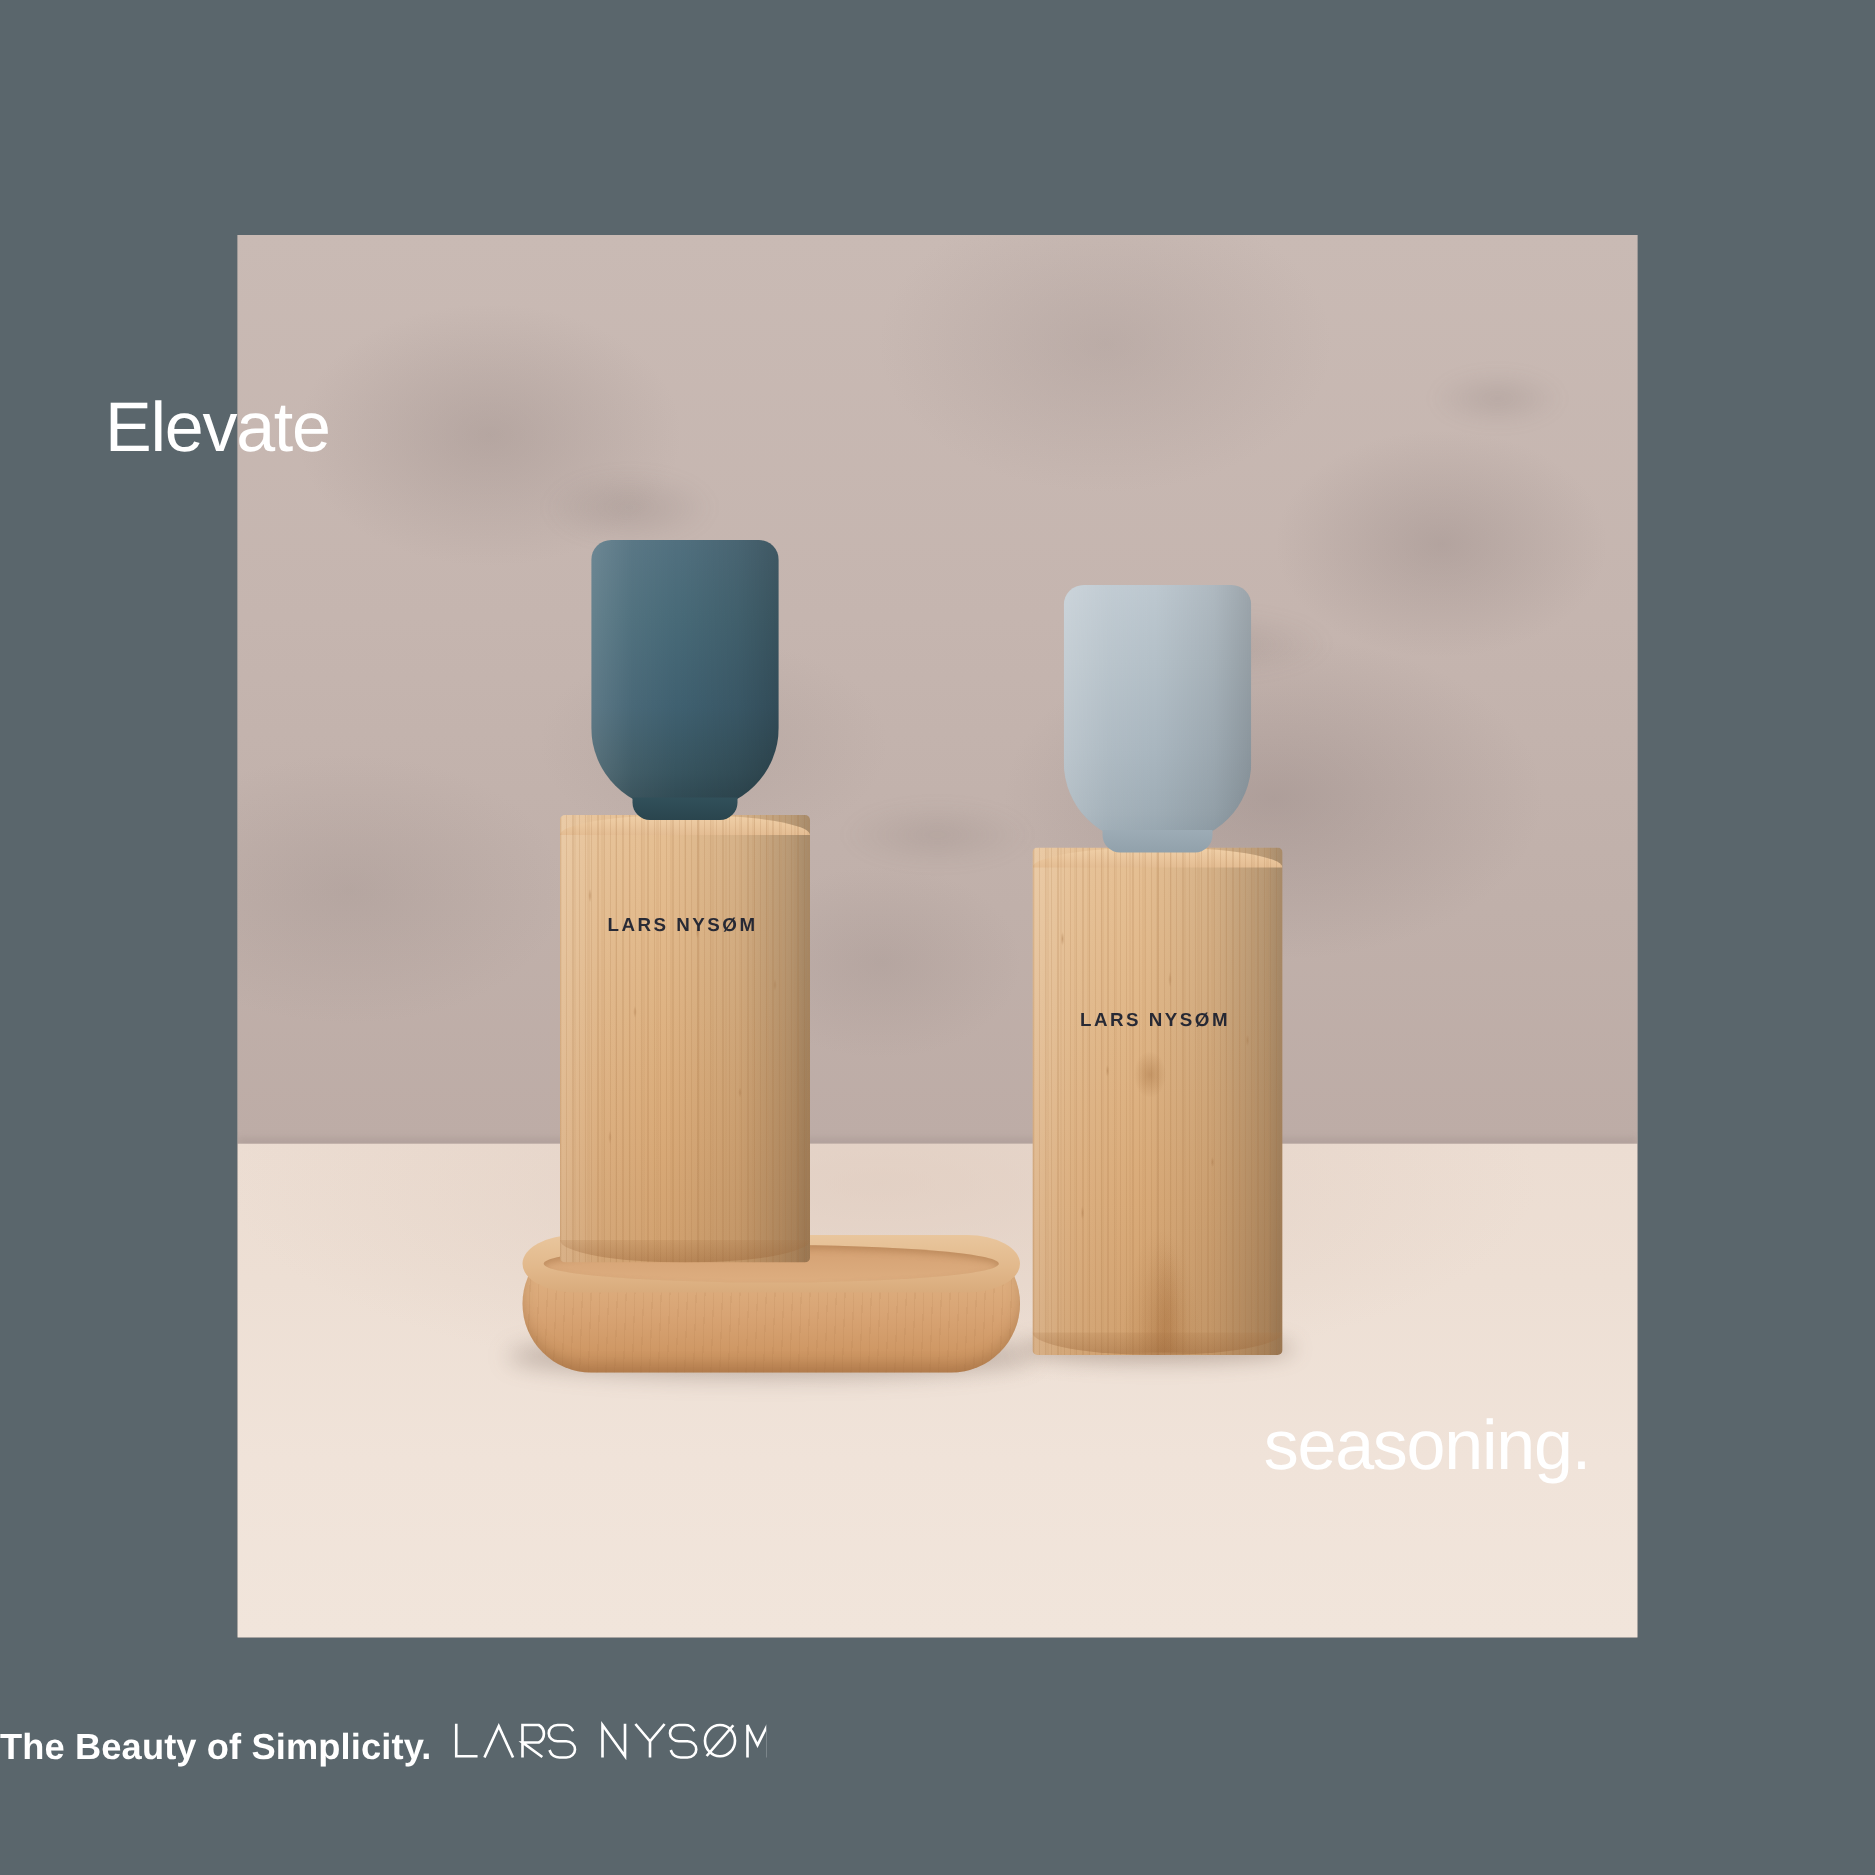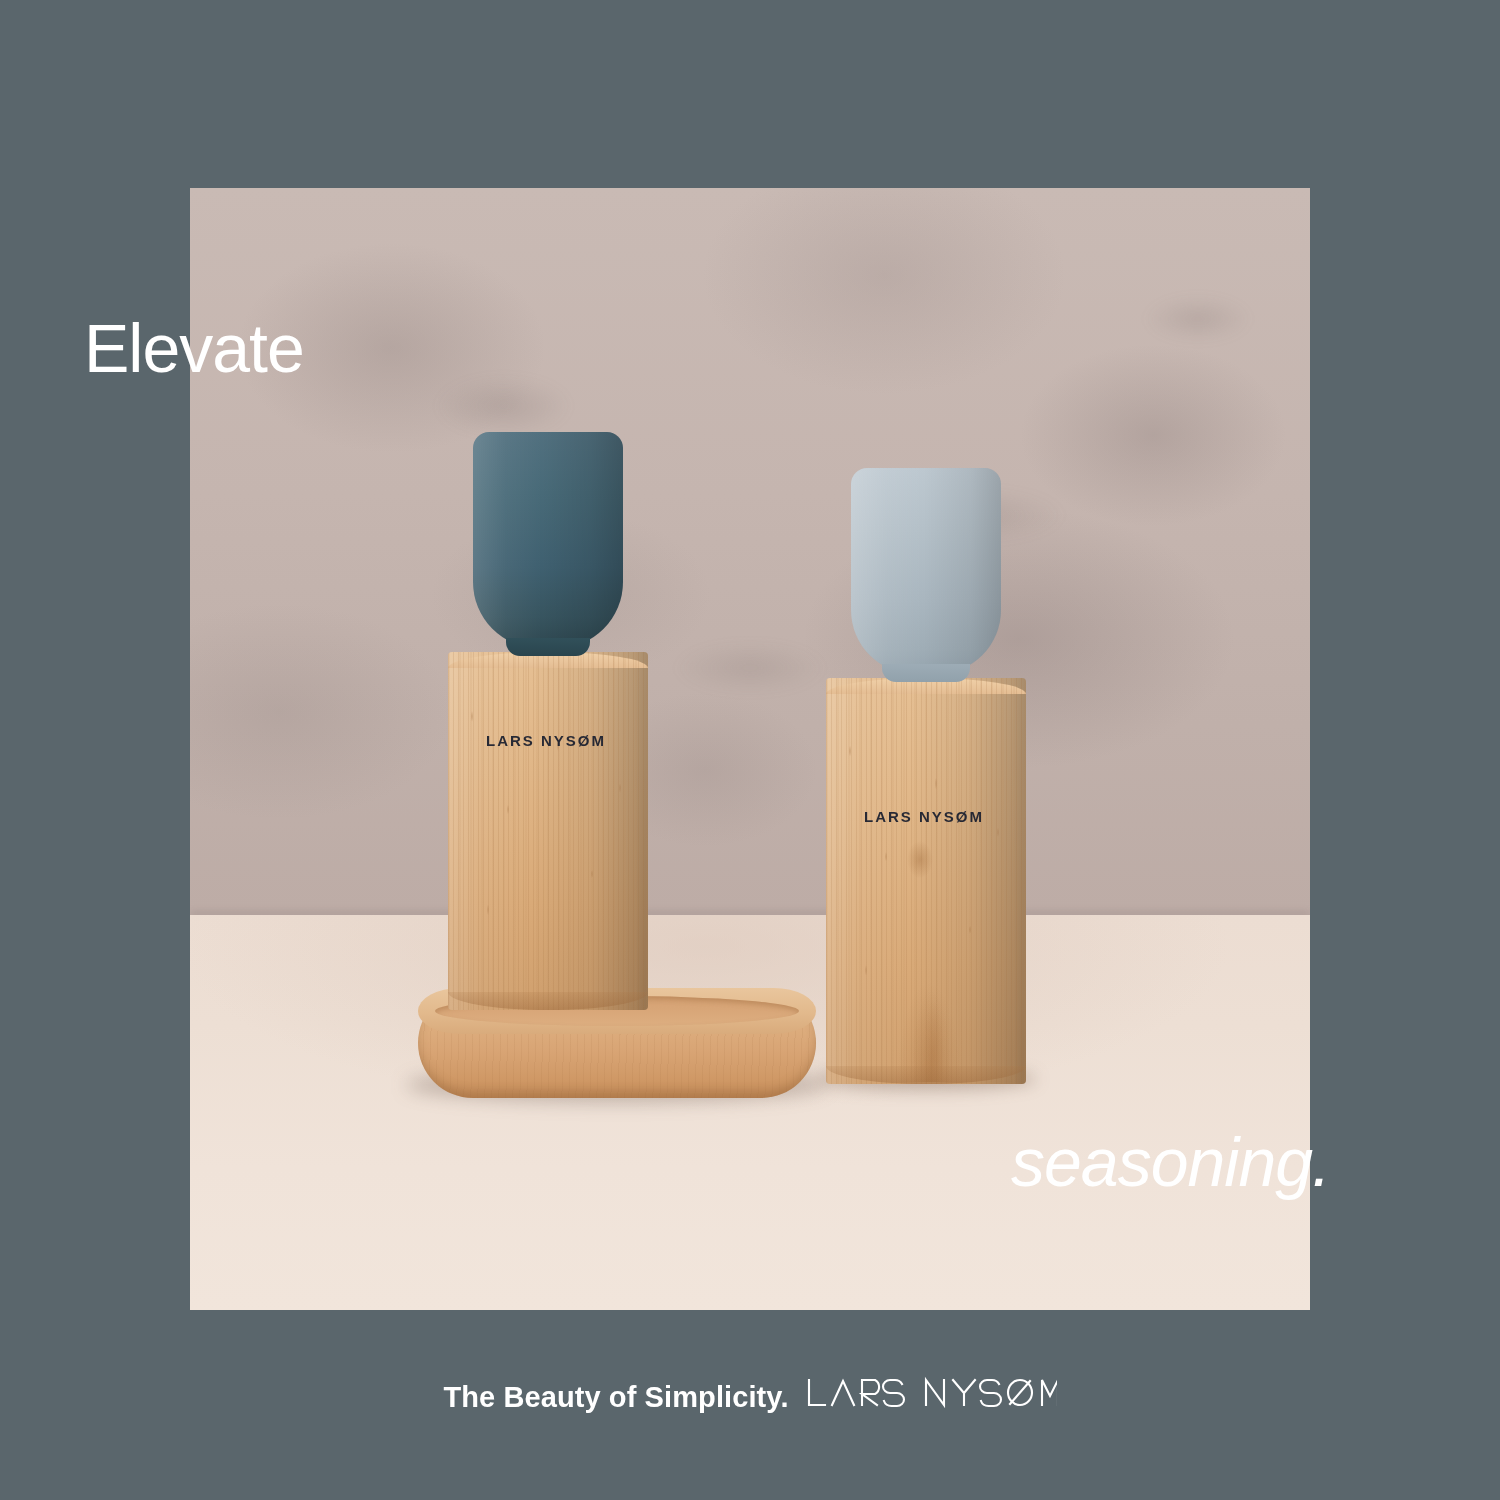--- a/index.html
+++ b/index.html
@@ -196,26 +196,26 @@
     position:absolute;height:22px;border-radius:50%;
     background:rgba(95,72,56,.32);filter:blur(8px);
   }
   #sh-right{left:626px;top:880px;width:220px;}
 
   
   .headline{
     position:absolute;color:#ffffff;font-weight:400;
     letter-spacing:-1px;white-space:nowrap;line-height:1;
   }
-  #hl-elevate{left:84px;top:314px;font-size:68px;}
-  #hl-seasoning{left:1011px;top:1128px;font-size:68px;font-style:italic;}
+  #hl-elevate{left:84px;top:314px;font-size:56px;}
+  #hl-seasoning{left:1011px;top:1128px;font-size:56px;}
 
   .tagline{
     position:absolute;left:0;top:1376px;width:100%;
-    text-align:center;color:#ffffff;white-space:nowrap;
+    color:#ffffff;white-space:nowrap;
   }
   .tagline .phrase{font-size:29px;font-weight:700;letter-spacing:.1px;}
   .logo-mark{
     display:inline-block;margin-left:16px;
     font-size:31px;font-weight:400;letter-spacing:4.5px;vertical-align:baseline;
   }
   .logo-mark svg{vertical-align:-3px;}
 </style>
 </head>
 <body>

